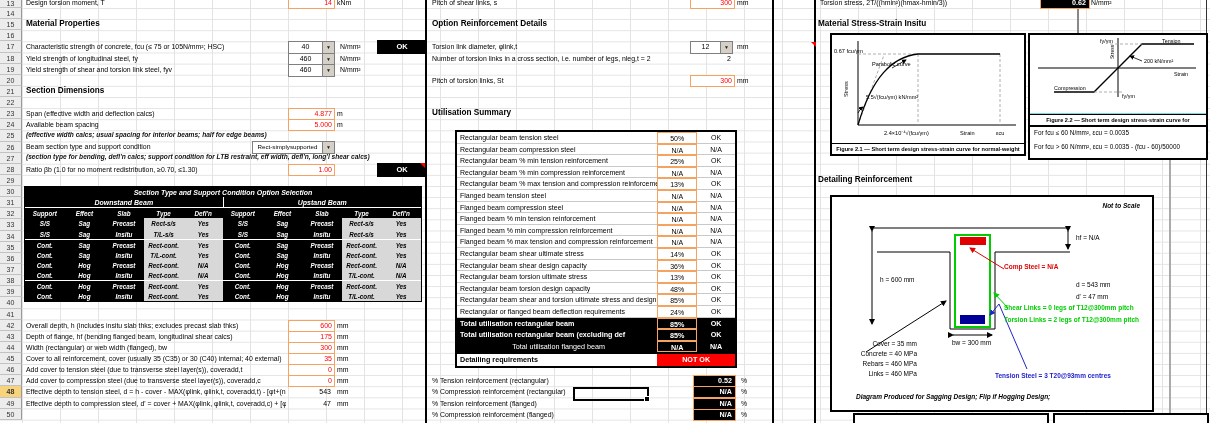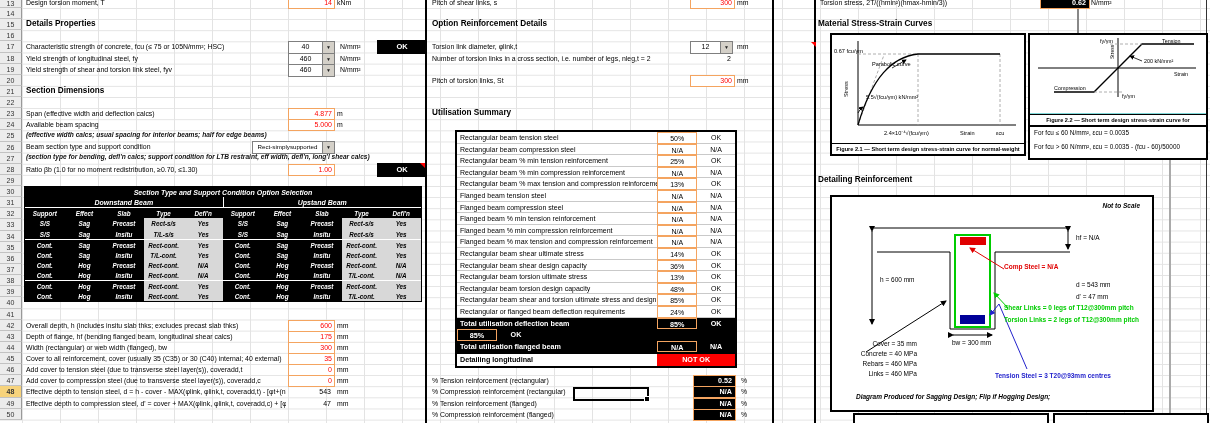--- a/index.html
+++ b/index.html
@@ -88,21 +88,21 @@
   <div style="position:absolute;left:1077px;top:0;width:2px;height:33px;background:#888"></div>
   <div style="position:absolute;left:1169px;top:33px;width:2px;height:390px;background:#aaa;z-index:1"></div>
   <div style="position:absolute;left:1206px;top:0;width:1px;height:423px;background:#333"></div>
 
   <div class="row" style="top:-3px;left:0;width:425px">
     <span class="lbl" style="left:26px;width:260px">Design torsion moment, T</span>
     <div class="cell-orange" style="left:288px;width:43px">14</div>
     <span class="unit" style="left:337px">kNm</span>
   </div>
 
-  <div class="heading" style="left:26px;top:19px">Details Properties</div>
+  <div class="heading" style="left:26px;top:19px">Material Properties</div>
   <div id="materialRows">
       <div class="row" style="top: 41.39px; left: 0px; width: 425px;">
         <div class="lbl" style="left: 26px; width: 260px;">Characteristic strength of concrete, fcu (≤ 75 or 105N/mm²; HSC)</div>
         <div class="dd" style="left: 288px; width: 45px;">
           <span class="v" style="font-size: 7px;">40</span>
           <span class="b">▼</span>
         </div>
         <div class="unit" style="left: 340px;">N/mm²</div>
         <div class="okbox" style="left: 377px; top: -1px;">OK</div>
       </div>
@@ -415,35 +415,36 @@
         <div style="width: 198px; overflow: hidden; white-space: nowrap; font-size: 7px; line-height: 11.6px; text-align: left; padding-left: 3px; font-weight: normal; color: rgb(0, 0, 0); border-bottom: 1px solid rgb(201, 201, 201);">Rectangular beam shear and torsion ultimate stress and design</div>
         <div style="width: 38px; overflow: hidden; white-space: nowrap; font-size: 7px; line-height: 11.6px; text-align: center; padding-left: 0px; font-weight: normal; color: rgb(0, 0, 0); border: 1px solid rgb(244, 164, 96);">85%</div>
         <div style="width: 38px; overflow: hidden; white-space: nowrap; font-size: 7px; line-height: 11.6px; text-align: center; padding-left: 0px; font-weight: normal; color: rgb(0, 0, 0); border-bottom: 1px solid rgb(201, 201, 201);">OK</div>
       </div>
       <div style="display: flex; height: 11.6px; background: rgb(255, 255, 255);">
         <div style="width: 198px; overflow: hidden; white-space: nowrap; font-size: 7px; line-height: 11.6px; text-align: left; padding-left: 3px; font-weight: normal; color: rgb(0, 0, 0); border-bottom: 1px solid rgb(201, 201, 201);">Rectangular or flanged beam deflection requirements</div>
         <div style="width: 38px; overflow: hidden; white-space: nowrap; font-size: 7px; line-height: 11.6px; text-align: center; padding-left: 0px; font-weight: normal; color: rgb(0, 0, 0); border: 1px solid rgb(244, 164, 96);">24%</div>
         <div style="width: 38px; overflow: hidden; white-space: nowrap; font-size: 7px; line-height: 11.6px; text-align: center; padding-left: 0px; font-weight: normal; color: rgb(0, 0, 0); border-bottom: 1px solid rgb(201, 201, 201);">OK</div>
       </div>
       <div style="display: flex; height: 11.6px; background: rgb(0, 0, 0);">
-        <div style="width: 198px; overflow: hidden; white-space: nowrap; font-size: 7.2px; line-height: 11.6px; text-align: left; padding-left: 3px; font-weight: bold; color: rgb(255, 255, 255); border-bottom: none;">Total utilisation deflection beam</div>
+        <div style="width: 198px; overflow: hidden; white-space: nowrap; font-size: 7.2px; line-height: 11.6px; text-align: left; padding-left: 3px; font-weight: bold; color: rgb(255, 255, 255); border-bottom: none;">Total utilisation rectangular beam</div>
         <div style="width: 38px; overflow: hidden; white-space: nowrap; font-size: 7.2px; line-height: 11.6px; text-align: center; padding-left: 0px; font-weight: bold; color: rgb(255, 255, 255); border: 1px solid rgb(244, 164, 96);">85%</div>
         <div style="width: 38px; overflow: hidden; white-space: nowrap; font-size: 7.2px; line-height: 11.6px; text-align: center; padding-left: 0px; font-weight: bold; color: rgb(255, 255, 255); border-bottom: none;">OK</div>
       </div>
       <div style="display: flex; height: 11.6px; background: rgb(0, 0, 0);">
+        <div style="width: 198px; overflow: hidden; white-space: nowrap; font-size: 7.2px; line-height: 11.6px; text-align: left; padding-left: 3px; font-weight: bold; color: rgb(255, 255, 255); border-bottom: none;">Total utilisation rectangular beam (excluding def</div>
         <div style="width: 38px; overflow: hidden; white-space: nowrap; font-size: 7.2px; line-height: 11.6px; text-align: center; padding-left: 0px; font-weight: bold; color: rgb(255, 255, 255); border: 1px solid rgb(244, 164, 96);">85%</div>
         <div style="width: 38px; overflow: hidden; white-space: nowrap; font-size: 7.2px; line-height: 11.6px; text-align: center; padding-left: 0px; font-weight: bold; color: rgb(255, 255, 255); border-bottom: none;">OK</div>
       </div>
       <div style="display: flex; height: 11.6px; background: rgb(0, 0, 0);">
-        <div style="width: 198px; overflow: hidden; white-space: nowrap; font-size: 7.2px; line-height: 11.6px; text-align: left; padding-left: 3px; font-weight: bold; color: rgb(255, 255, 255); border-bottom: none;">Total utilisation flanged beam</div>
+        <div style="width: 198px; overflow: hidden; white-space: nowrap; font-size: 7.2px; line-height: 11.6px; text-align: center; padding-left: 3px; font-weight: normal; color: rgb(255, 255, 255); border-bottom: none;">Total utilisation flanged beam</div>
         <div style="width: 38px; overflow: hidden; white-space: nowrap; font-size: 7.2px; line-height: 11.6px; text-align: center; padding-left: 0px; font-weight: bold; color: rgb(255, 255, 255); border: 1px solid rgb(244, 164, 96);">N/A</div>
         <div style="width: 38px; overflow: hidden; white-space: nowrap; font-size: 7.2px; line-height: 11.6px; text-align: center; padding-left: 0px; font-weight: bold; color: rgb(255, 255, 255); border-bottom: none;">N/A</div>
       </div>
       <div style="display: flex; height: 11.6px; border-top: 2px solid rgb(0, 0, 0);">
-        <div style="width: 198px; font-weight: bold; font-size: 7.2px; padding-left: 3px; line-height: 11.6px;">Detailing longitudinal</div>
+        <div style="width: 198px; font-weight: bold; font-size: 7.2px; padding-left: 3px; line-height: 11.6px;">Detailing requirements</div>
         <div style="width: 78px; background: rgb(255, 0, 0); color: rgb(255, 255, 255); font-weight: bold; font-size: 7.2px; text-align: center; line-height: 11.6px;">NOT OK</div>
       </div>
     </div>
   <div id="pctRows">
       <div class="row" style="top: 375.29px; left: 427px; width: 345px;">
         <div class="lbl" style="left: 5px; width: 255px;">% Tension reinforcement (rectangular)</div>
         <div class="cell-black" style="left: 266px; width: 38px;">0.52</div>
         <div class="unit" style="left: 314px;">%</div>
       </div>
       <div class="row" style="top: 386.42px; left: 427px; width: 345px;">
@@ -466,21 +467,21 @@
   <div style="position:absolute;left:573px;top:387px;width:72px;height:10px;border:2px solid #000;z-index:3">
     <div style="position:absolute;right:-3px;bottom:-3px;width:4px;height:4px;background:#000;border:1px solid #fff"></div>
   </div>
 
   <div class="row" style="top:-3px;left:814px;width:396px">
     <span class="lbl" style="left:6px;width:215px">Torsion stress, 2T/((hmin²)(hmax-hmin/3))</span>
     <div class="cell-black" style="left:226px;width:45px">0.62</div>
     <span class="unit" style="left:277px">N/mm²</span>
   </div>
 
-  <div class="heading" style="left:818px;top:19px">Material Stress-Strain Curves</div>
+  <div class="heading" style="left:818px;top:19px">Material Stress-Strain Insitu</div>
 
   <div class="figbox" style="left:830px;top:33px;width:192px;height:119px">
     <svg width="188" height="105" viewBox="0 0 188 105">
       <defs>
           <marker id="ah" markerWidth="6" markerHeight="6" refX="5" refY="3" orient="auto">
             <path d="M0,0L6,3L0,6z" fill="#000"></path>
           </marker>
         </defs>
       <line x1="26" y1="6" x2="26" y2="90" stroke="#000" stroke-width="1"></line>
       <line x1="26" y1="90" x2="184" y2="90" stroke="#000" stroke-width="1"></line>

